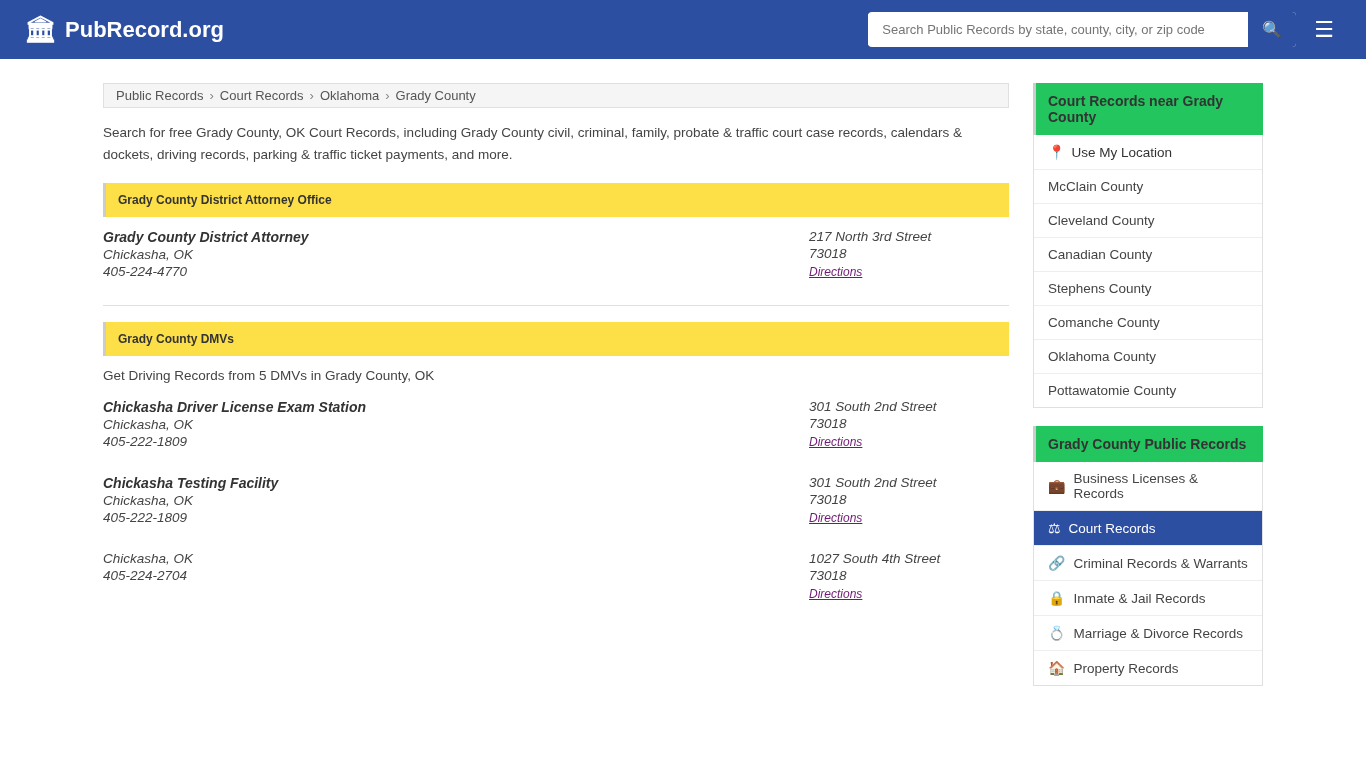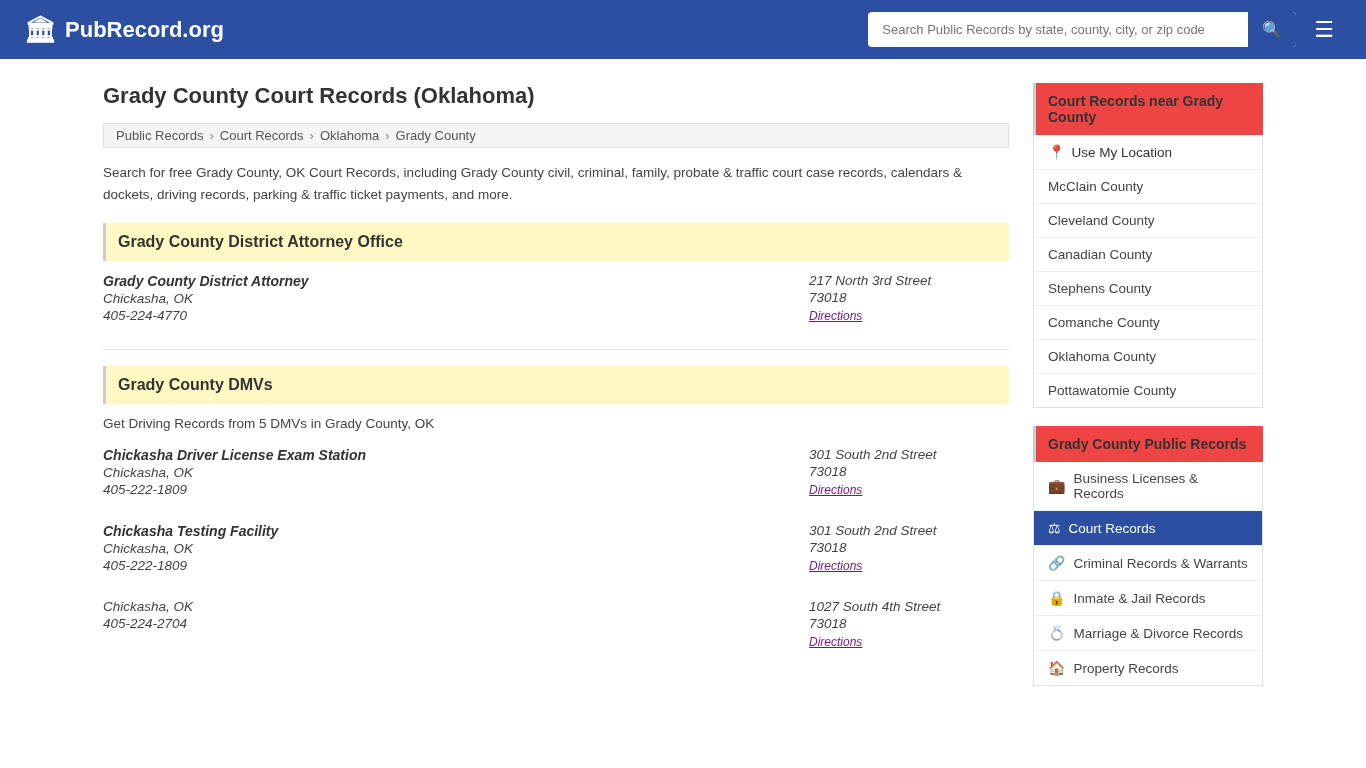--- a/index.html
+++ b/index.html
@@ -101,24 +101,24 @@
     .breadcrumb .current { color: #555; }
     .description {
       font-size: 13.5px;
       color: #444;
       line-height: 1.6;
       margin-bottom: 18px;
     }
 
     
     .section-header {
-      background: #fef9c3;
+      background: #fde047;
       padding: 10px 12px;
       font-weight: bold;
-      font-size: 16px;
+      font-size: 12px;
       color: #333;
       margin-bottom: 12px;
       border-left: 3px solid #ccc;
     }
     .section-desc {
       font-size: 13.5px;
       color: #444;
       margin-bottom: 16px;
     }
 
@@ -160,21 +160,21 @@
     }
     .directions-link {
       color: #701a75;
       text-decoration: underline;
       font-size: 12px;
       cursor: pointer;
     }
 
     
     .sidebar-section-title {
-      background: #ef4444;
+      background: #22c55e;
       padding: 10px 12px;
       font-weight: bold;
       font-size: 14px;
       color: #333;
       margin-bottom: 0;
       border-left: 3px solid #ccc;
     }
     .nearby-list {
       list-style: none;
       border: 1px solid #e0e0e0;
@@ -242,21 +242,20 @@
       <button>🔍</button>
     </div>
     <button class="hamburger-btn">☰</button>
   </div>
 </header>
 
 <div class="page-content">
 
   <main class="main-col">
 
-    <h1 class="page-title">Grady County Court Records (Oklahoma)</h1>
 
     <div class="breadcrumb">
       <a>Public Records</a>
       <span class="sep">›</span>
       <a>Court Records</a>
       <span class="sep">›</span>
       <a>Oklahoma</a>
       <span class="sep">›</span>
       <span class="current">Grady County</span>
     </div>

